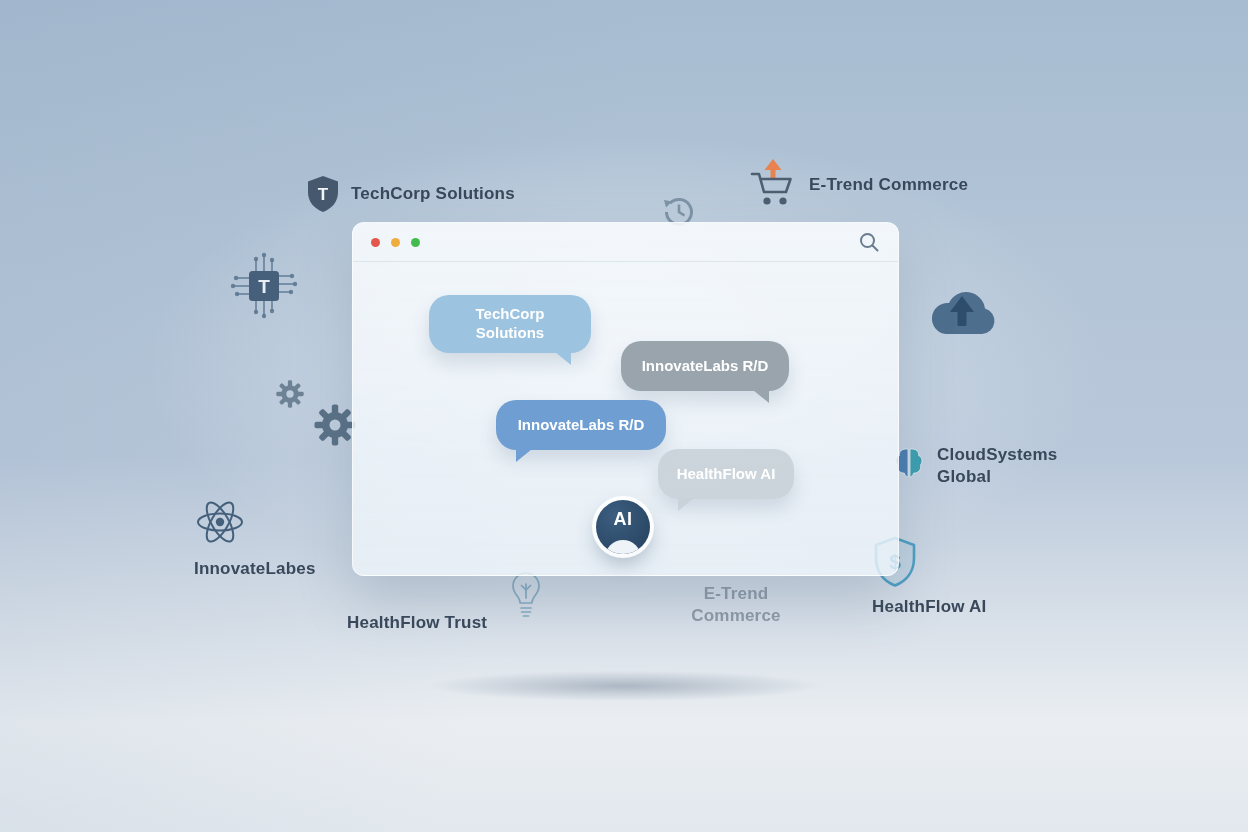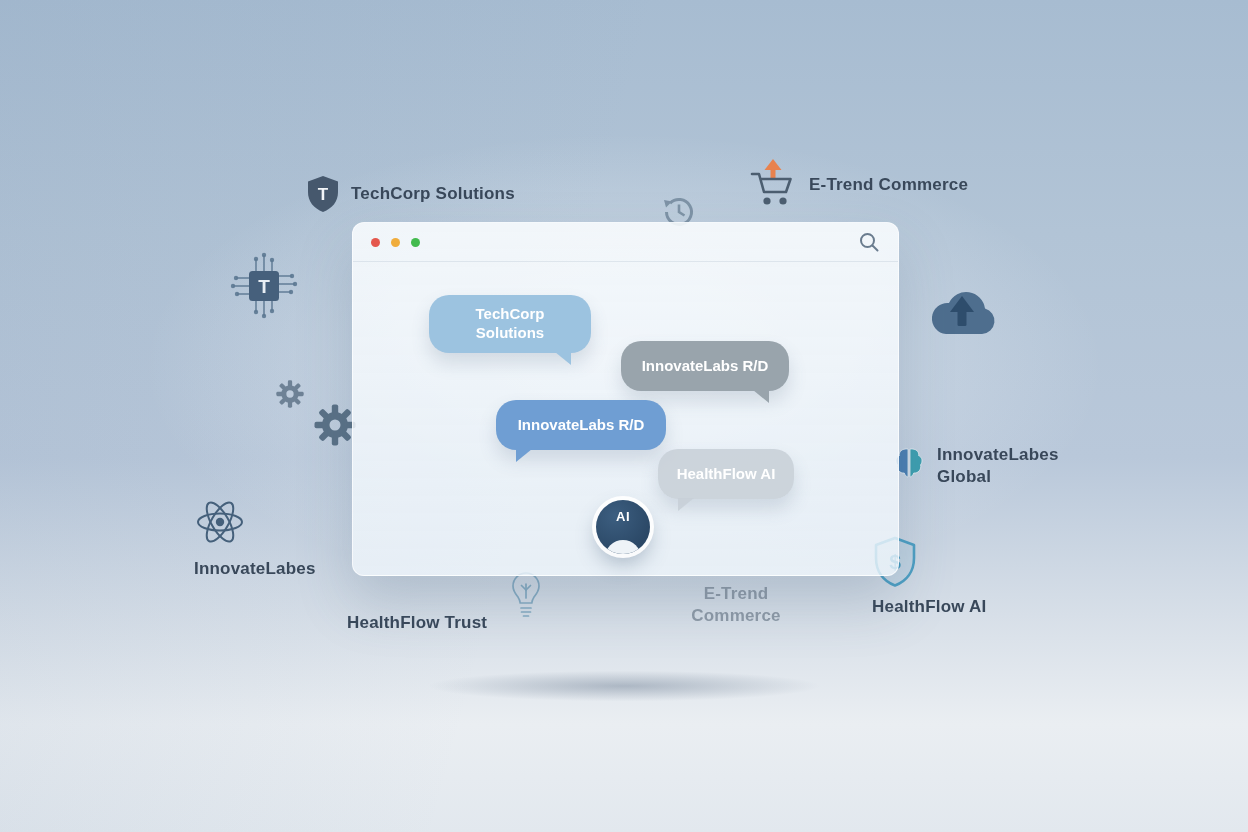--- a/index.html
+++ b/index.html
@@ -40,21 +40,21 @@
   .bubble1{--bg:#9cc3e0;left:76px;top:72px;width:162px;height:58px;}
   .bubble2{--bg:#99a4ac;left:268px;top:118px;width:168px;height:50px;}
   .bubble3{--bg:#6f9ed3;left:143px;top:177px;width:170px;height:50px;}
   .bubble4{--bg:rgba(199,207,215,0.88);left:305px;top:226px;width:136px;height:50px;}
   
   .avatar{position:absolute;left:243px;top:277px;width:54px;height:54px;border-radius:50%;
     background:radial-gradient(circle at 35% 30%, #3c5e80, #2b4866 72%);
     box-shadow:0 0 0 4px rgba(255,255,255,0.92), 0 10px 20px rgba(60,85,115,0.35);
     overflow:hidden;}
   .avatar .ai{position:absolute;top:9px;width:100%;text-align:center;color:#fff;
-    font-weight:700;font-size:13px;letter-spacing:.5px;}
+    font-weight:700;font-size:18px;letter-spacing:.5px;}
   .avatar .shoulders{position:absolute;bottom:-8px;left:50%;transform:translateX(-50%);
     width:36px;height:22px;background:#eef3f7;border-radius:18px 18px 0 0;}
   
   .ground-shadow{left:344px;top:664px;width:560px;height:44px;z-index:1;
     background:radial-gradient(50% 50% at 50% 50%, rgba(75,95,120,0.36), rgba(75,95,120,0) 70%);}
   .z2{z-index:2;}
   svg{display:block;}
 </style>
 </head>
 <body>
@@ -165,21 +165,21 @@
       <text x="23" y="33" text-anchor="middle" font-size="21" font-weight="bold" fill="#3f96bc">$</text>
     </svg>
     <span class="lbl" style="margin-top:8px;white-space:nowrap;">HealthFlow AI</span>
   </div>
 
   <div class="abs g-row z2" style="left:892px;top:444px;align-items:flex-start;">
     <svg width="34" height="34" viewBox="0 0 34 34" style="margin-top:2px;">
       <path d="M16 3 C10 2.2 6.5 6 7.4 9.6 C3.6 11 3 16 5.4 18.8 C4.4 23.6 8 27.6 12.2 27 C13.4 30 15 31 16 31 Z" fill="#4a7eb2" stroke="#e6edf3" stroke-width="0.8"></path>
       <path d="M18 3 C24 2.2 27.5 6 26.6 9.6 C30.4 11 31 16 28.6 18.8 C29.6 23.6 26 27.6 21.8 27 C20.6 30 19 31 18 31 Z" fill="#3d9fb0" stroke="#e6edf3" stroke-width="0.8"></path>
     </svg>
-    <span class="lbl" style="width:120px;">InnovateLabes Global</span>
+    <span class="lbl" style="width:120px;">CloudSystems Global</span>
   </div>
 
   <svg class="abs z2" style="left:924px;top:286px;" width="80" height="58" viewBox="0 0 80 58">
     <path d="M22 48 H58 A13 13 0 0 0 61 22.5 A19 19 0 0 0 25 17 A15.5 15.5 0 0 0 22 48 Z" fill="#4e6e8e"></path>
     <g fill="#2e4d6c">
       <polygon points="38,10 50,26 26,26"></polygon>
       <rect x="33.5" y="24" width="9" height="16" rx="1.5"></rect>
     </g>
   </svg>
 

